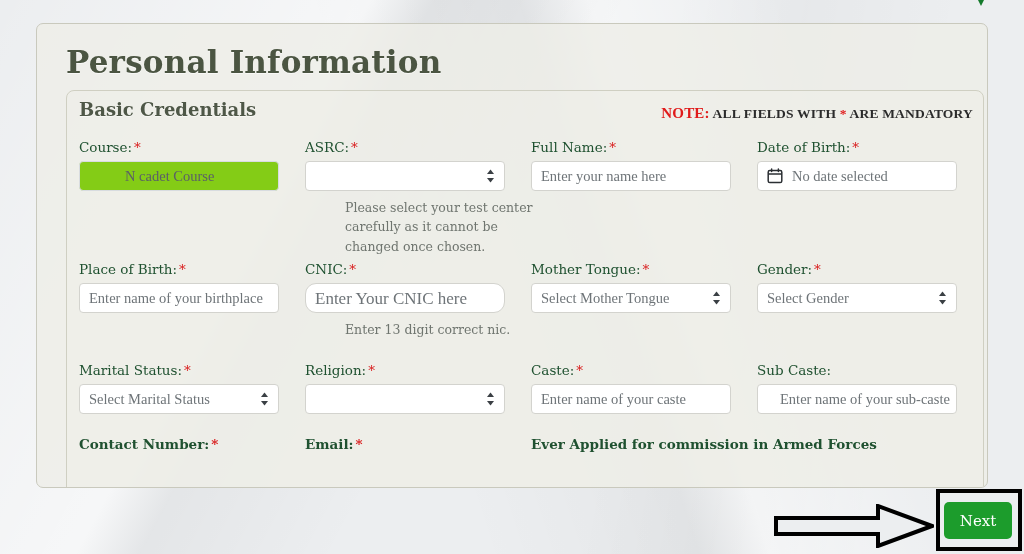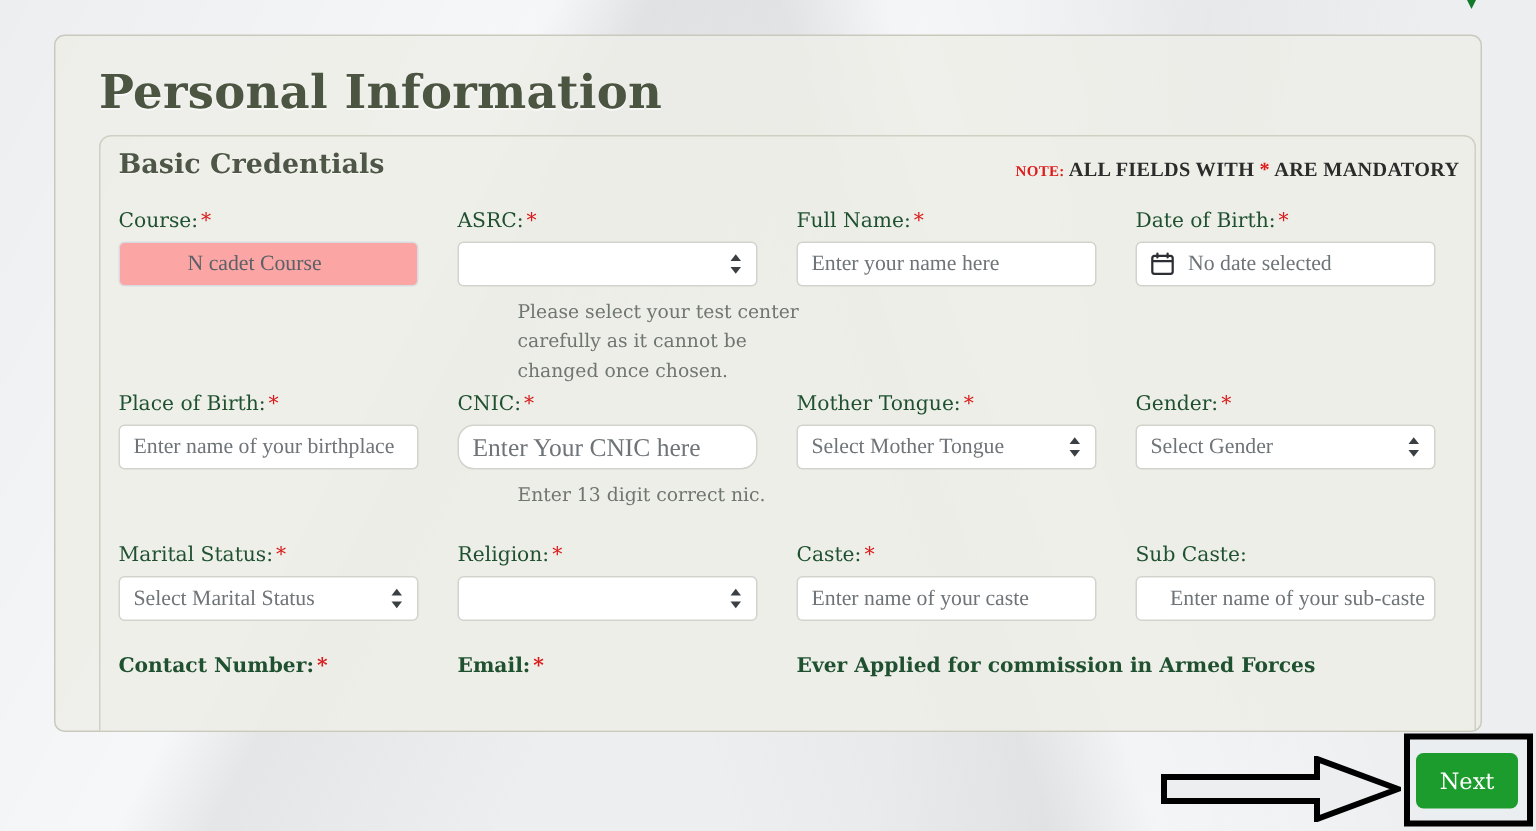--- a/index.html
+++ b/index.html
@@ -85,21 +85,21 @@
   .note {
     position: absolute;
     right: 10px; top: 14px;
     font-family: "Liberation Serif", serif;
     font-size: 13.5px;
     font-weight: 700;
     letter-spacing: 0.2px;
     color: #2b2b2b;
     white-space: nowrap;
   }
-  .note .note-label { color: #e01b1b; font-size: 10px; }
+  .note .note-label { color: #e01b1b; font-size: 15px; }
   .note .star { color: #e01b1b; }
 
   
   .grid {
     position: absolute;
     left: 12px; top: 48px;
     width: 894px;
   }
   .row { position: relative; width: 100%; }
   .cell { position: absolute; top: 0; width: 200px; }
@@ -127,21 +127,21 @@
     border-radius: 4px;
     font-family: "Liberation Serif", serif;
     font-size: 14.5px;
     color: #6e7478;
     padding: 0 9px;
     display: flex;
     align-items: center;
     line-height: 1;
   }
   .ctrl.disabled {
-    background: #fca5a5;
+    background: #84cc16;
     color: #5b6166;
     border-color: #d8dce0;
     padding-left: 45px;
   }
   .ctrl.big { font-size: 17px; border-radius: 11px; }
 
   .sel {
     justify-content: space-between;
   }
   .sel .caret {

